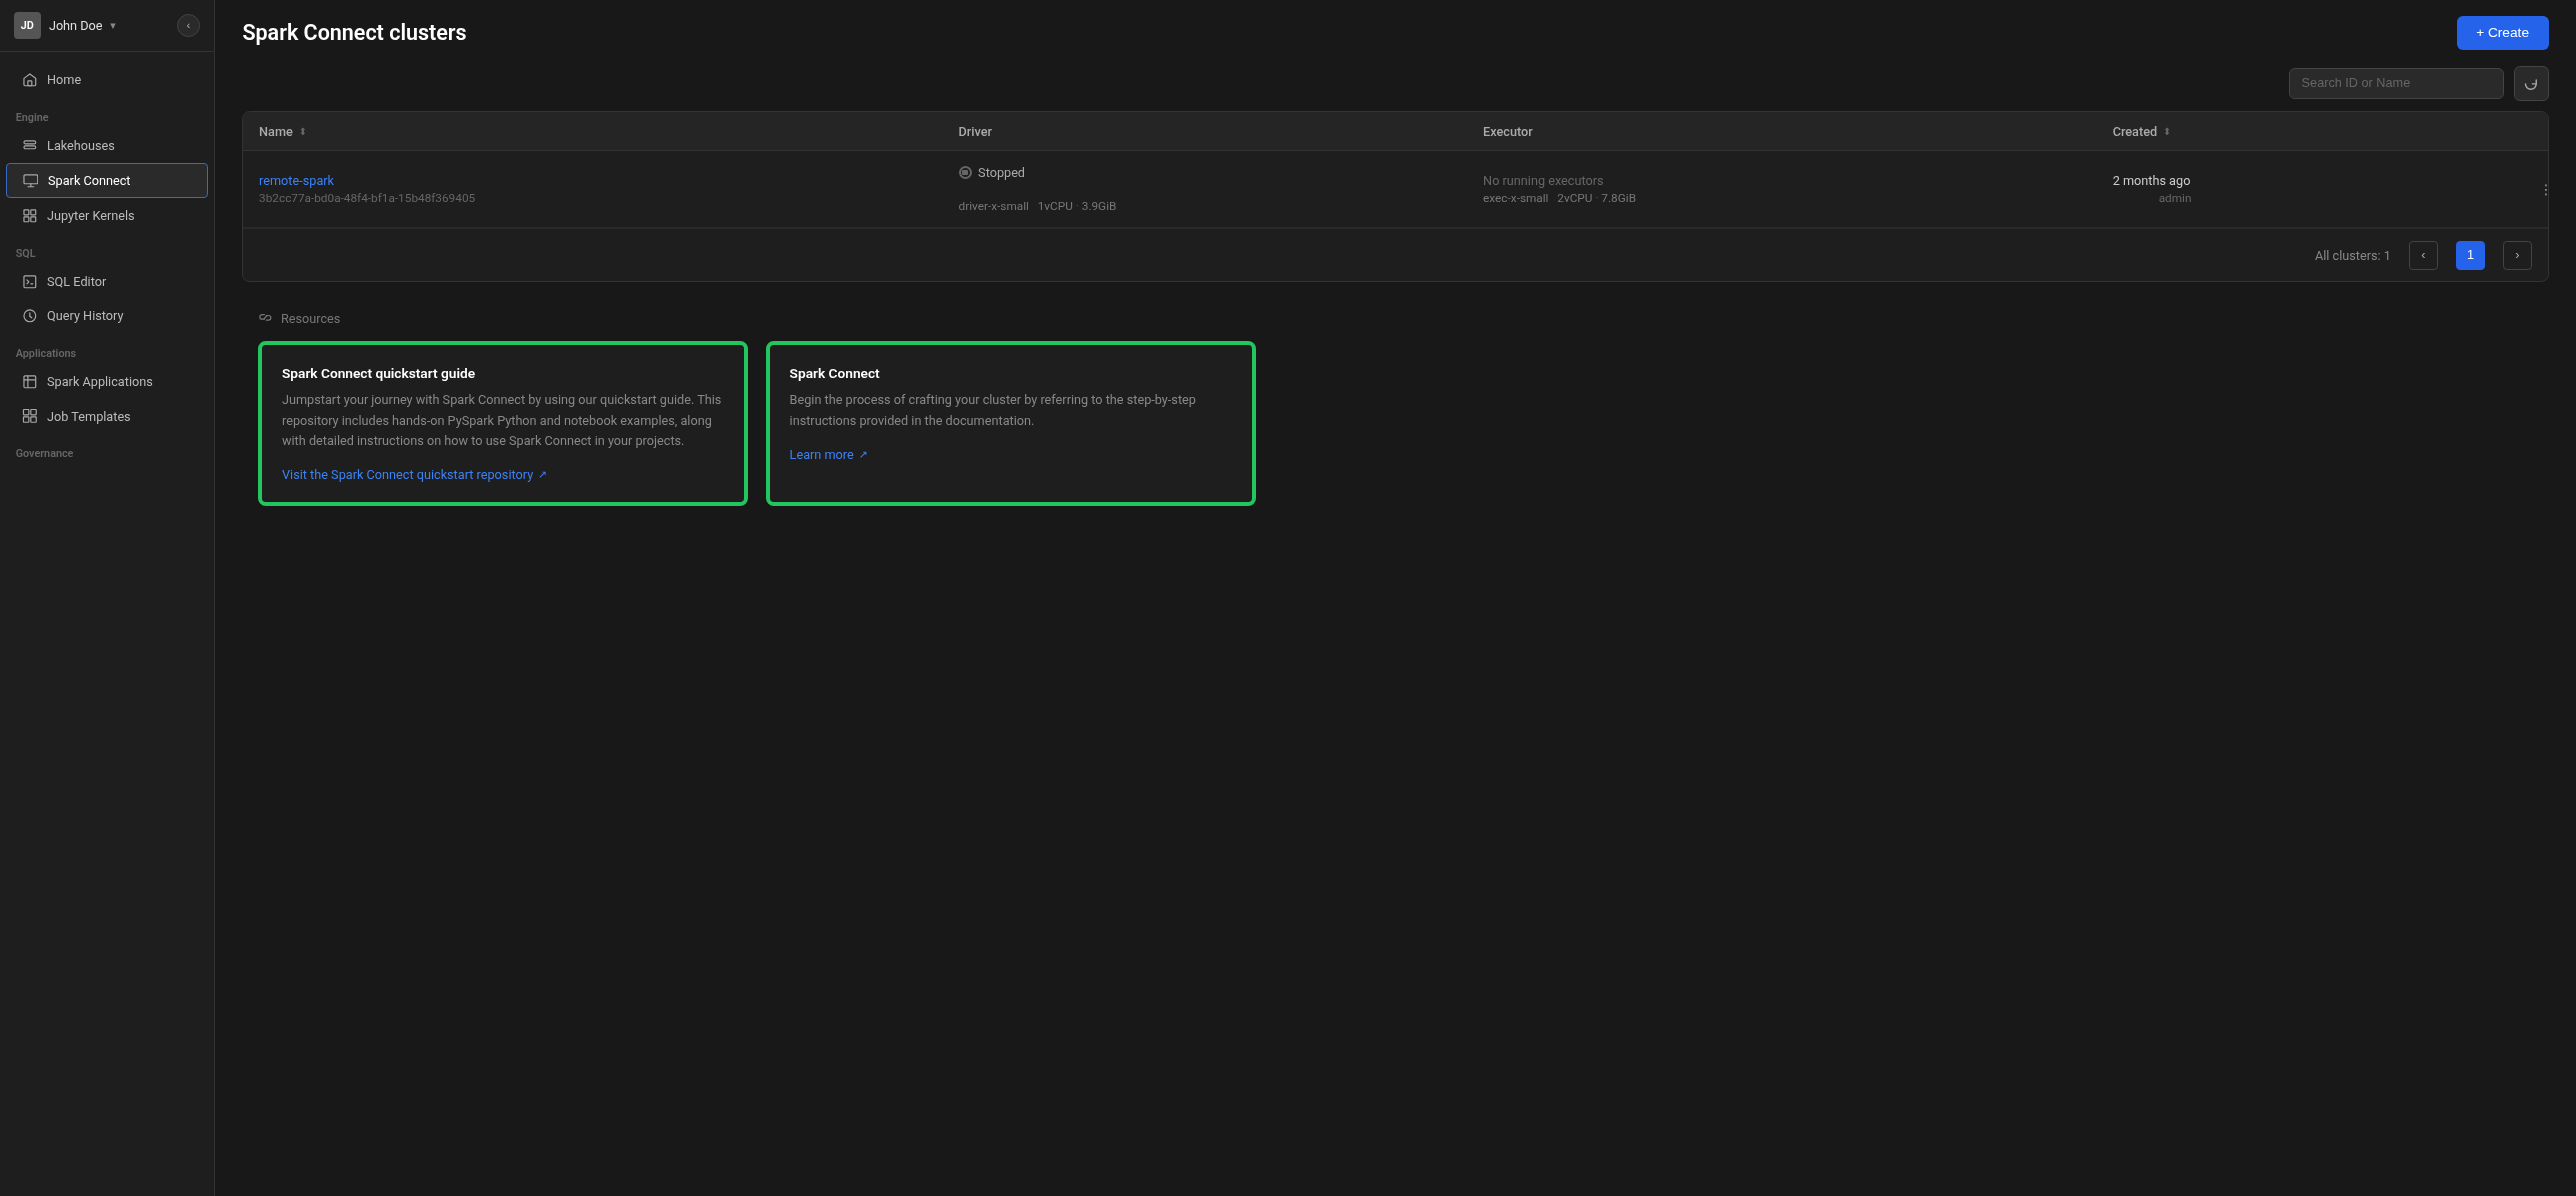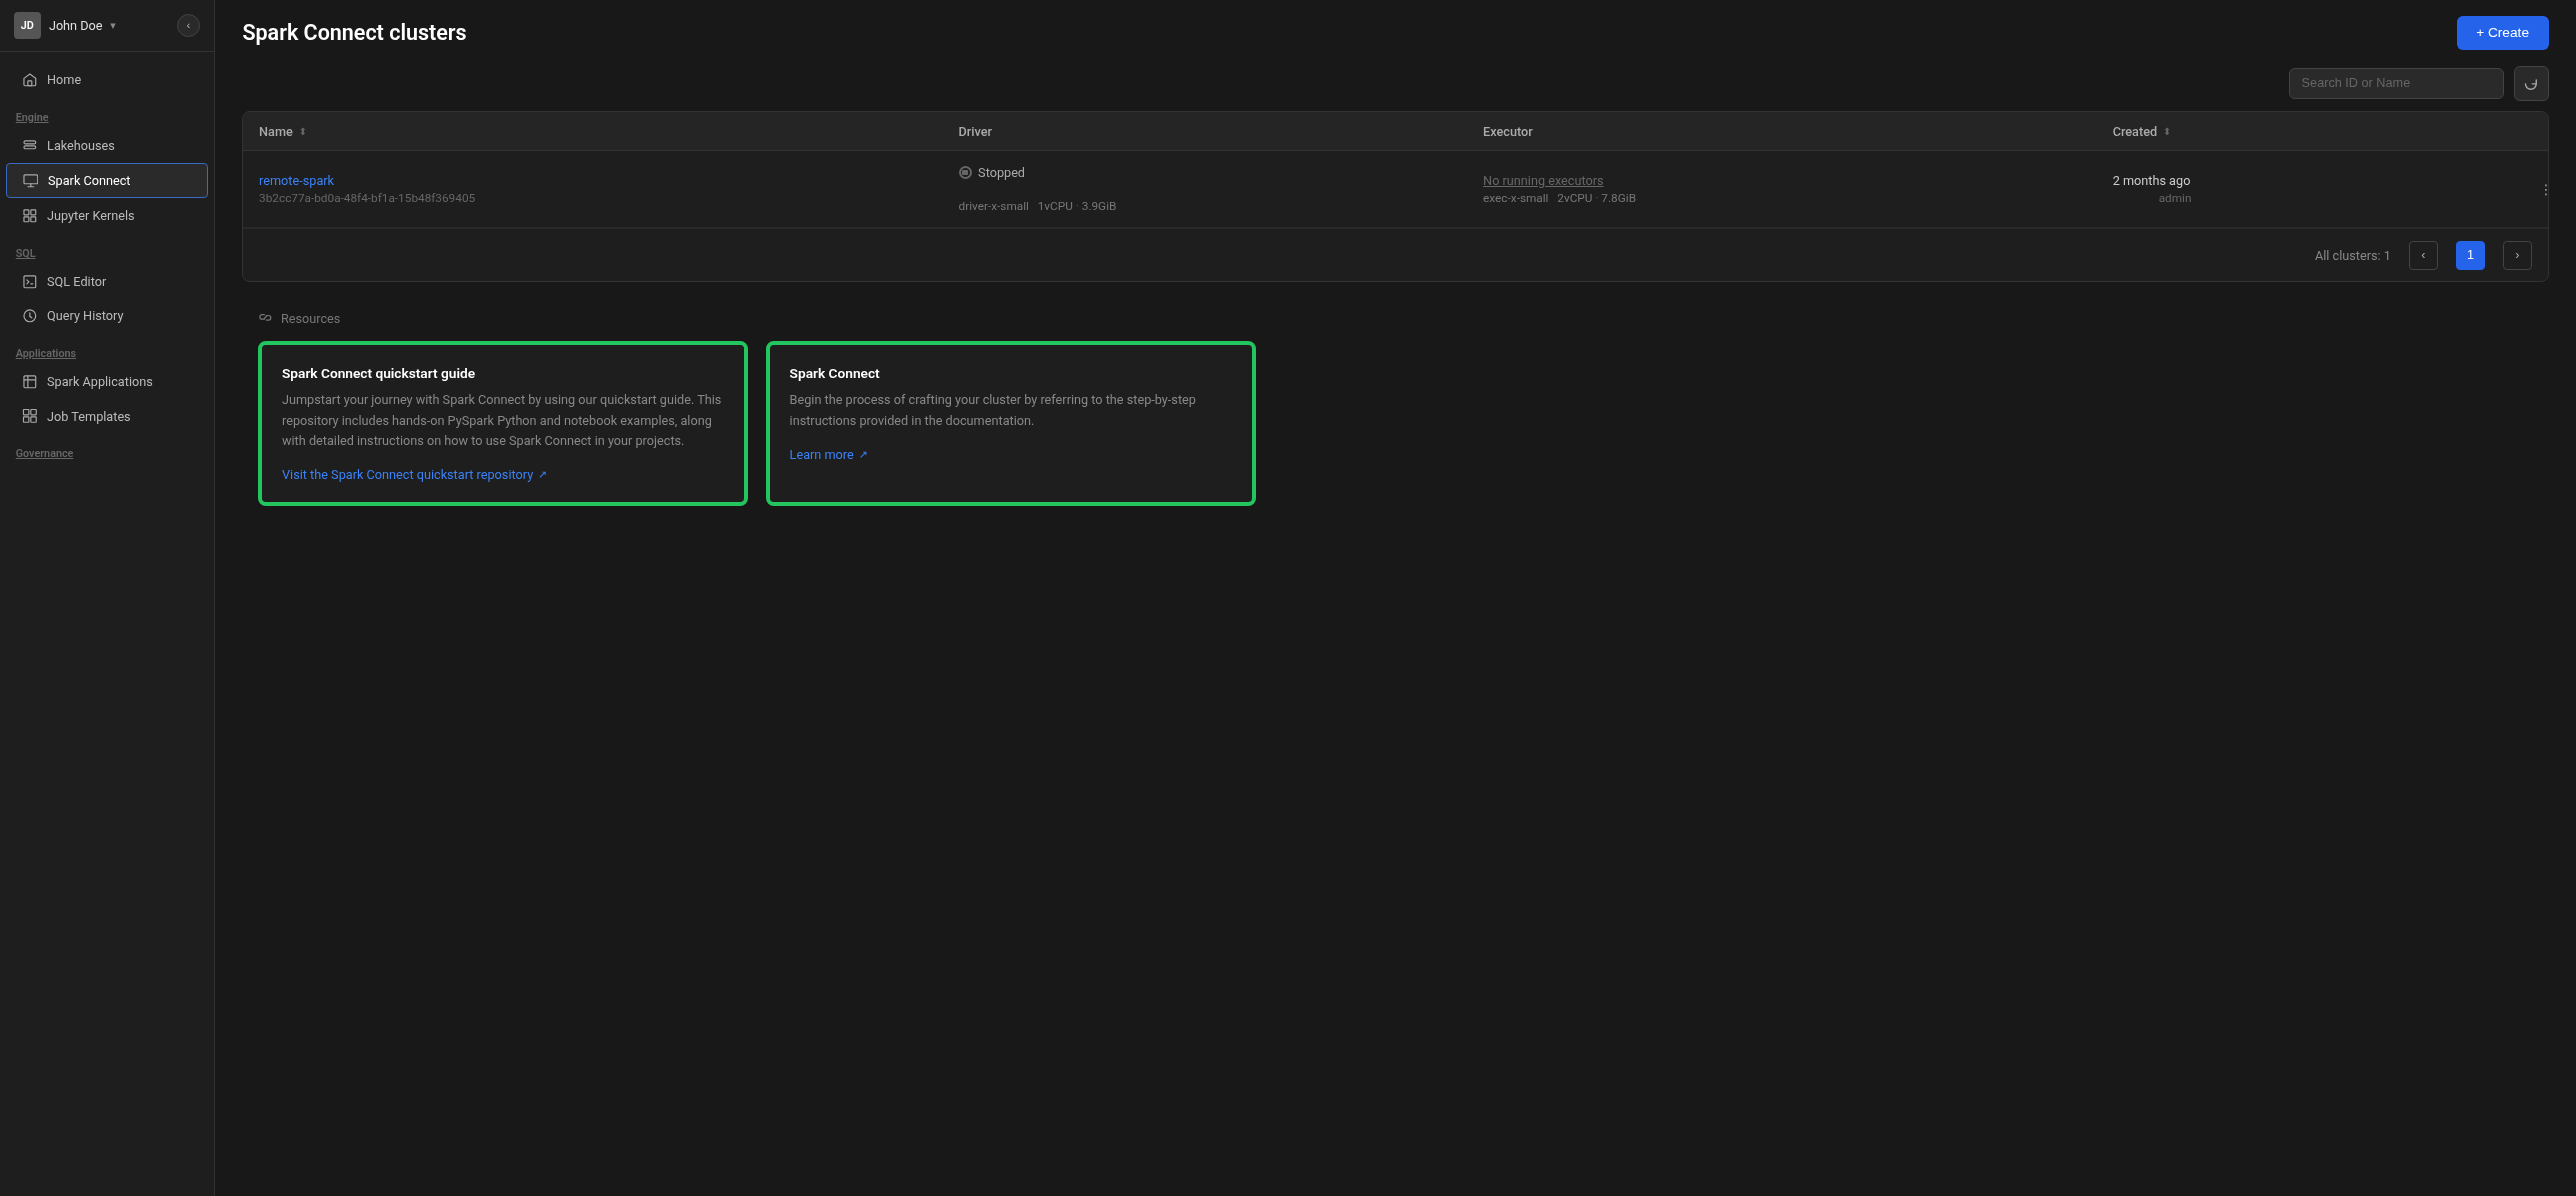--- a/index.html
+++ b/index.html
@@ -98,21 +98,20 @@
       color: #aaa;
       flex-shrink: 0;
     }
     .nav-section-label {
       padding: 13.7px 15.7px 3.9px;
       font-size: 10.8px;
       font-weight: 600;
       color: #666;
       text-transform: none;
       letter-spacing: 0;
-      text-decoration: underline;
     }
     
     #main {
       flex: 1;
       display: flex;
       flex-direction: column;
       overflow: hidden;
       background: #181818;
     }
     .main-header {
@@ -246,21 +245,21 @@
       width: 5.9px;
       height: 5.9px;
       background: #666;
       border-radius: 1px;
     }
     .driver-detail {
       font-size: 11.8px;
       color: #777;
       margin-top: 19px;
     }
-    .exec-none { color: #666; font-size: 12.7px; text-decoration: underline; }
+    .exec-none { color: #666; font-size: 12.7px; }
     .exec-detail { font-size: 11.8px; color: #777; margin-top: 2.9px; }
     .created-time { font-size: 12.7px; color: #ccc; }
     .created-by { font-size: 11.8px; color: #666; margin-top: 2.9px; margin-left: 46px; }
     .more-menu-btn {
       width: 27.4px;
       height: 27.4px;
       background: transparent;
       border: none;
       color: #aaa;
       cursor: pointer;

